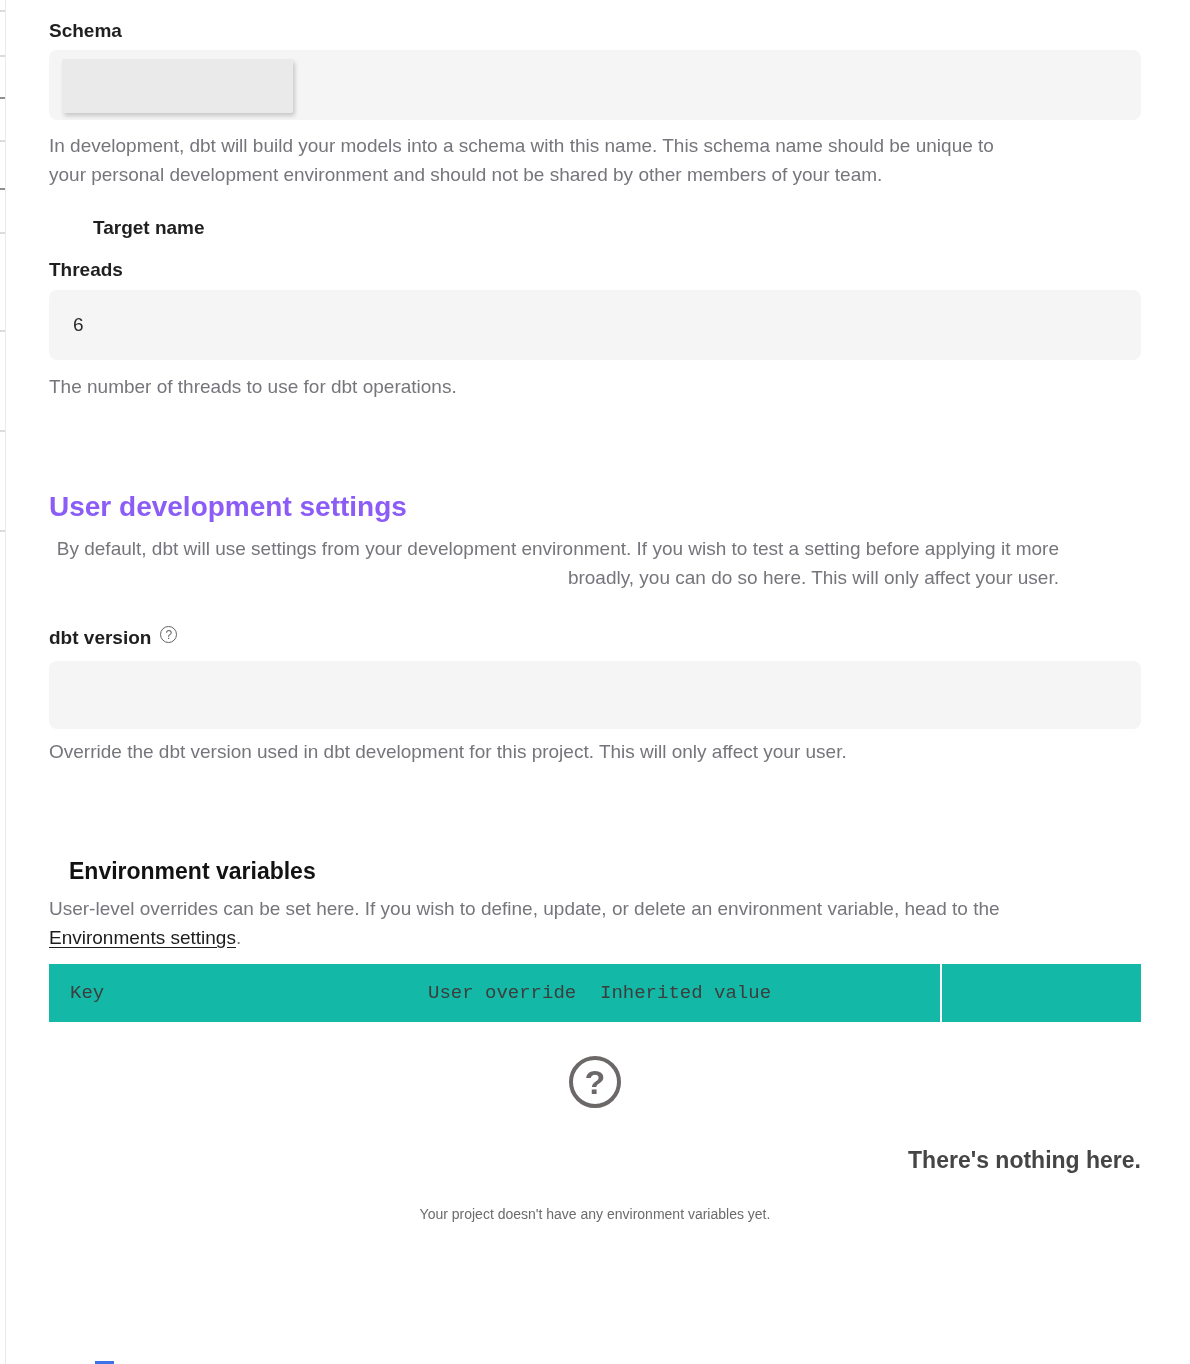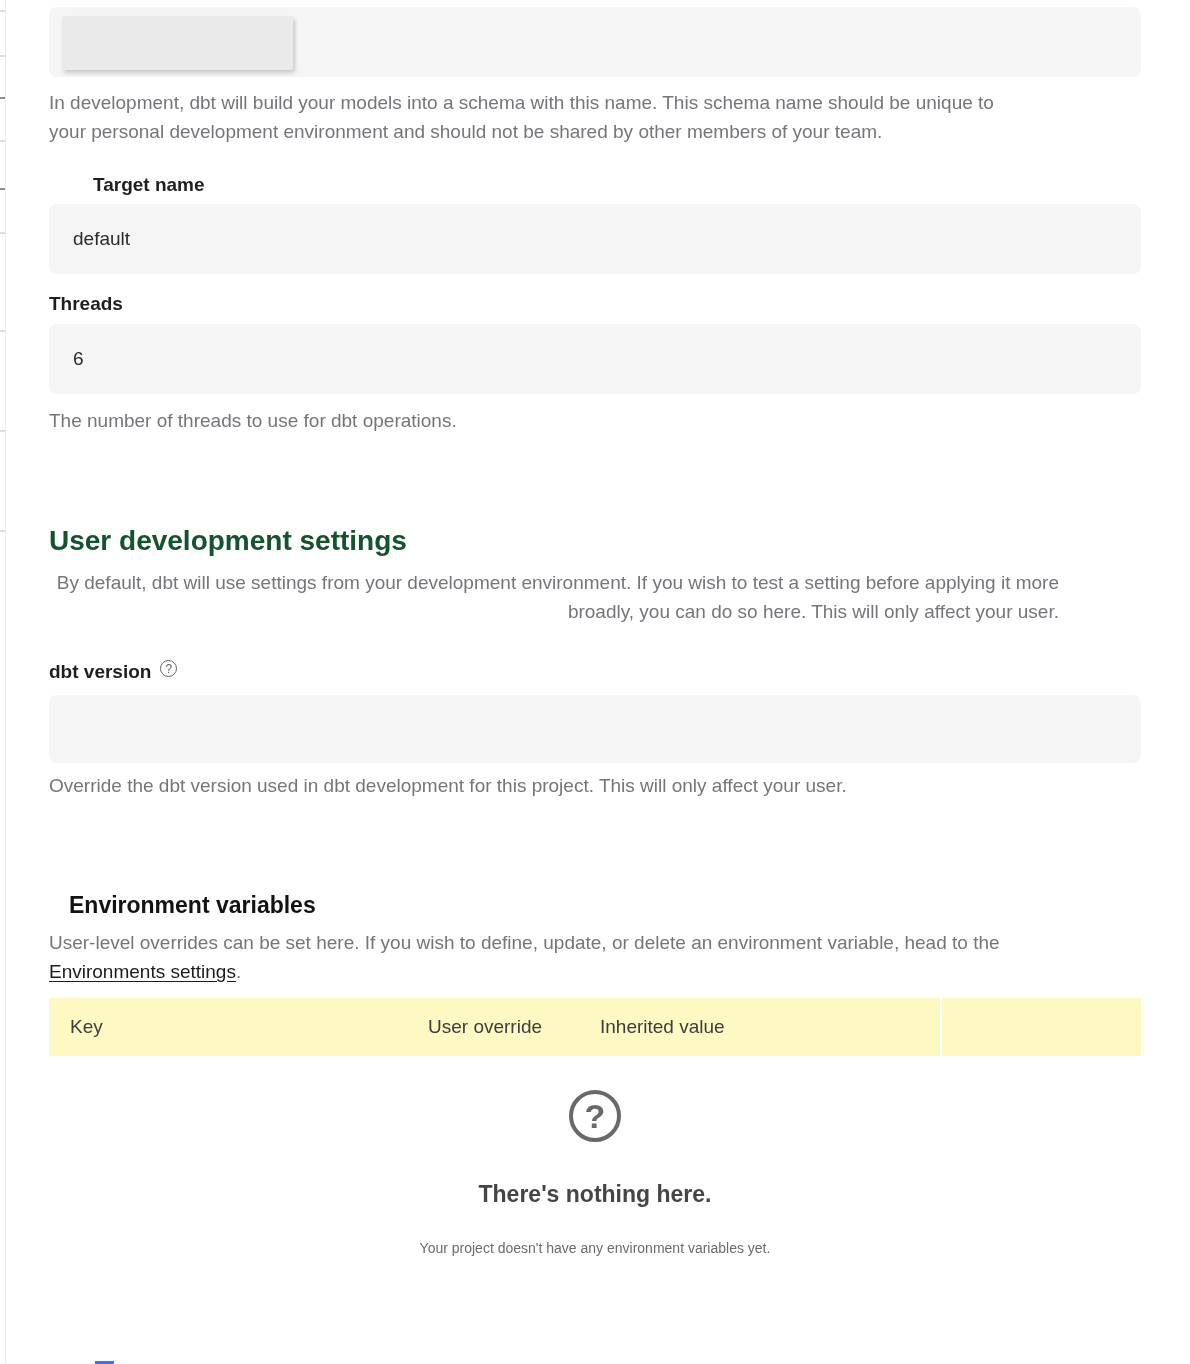--- a/index.html
+++ b/index.html
@@ -54,21 +54,21 @@
   .measure-schema { max-width: 960px; }
   .measure-dev { max-width: 1010px; text-align: right; }
   .measure-env { max-width: 1020px; }
 
   .label-target { margin-top: 27px; margin-left: 44px; }
   .label-threads { margin-top: 18px; }
   .input-threads { margin-top: 8px; }
   .help-threads { margin-top: 12px; }
 
   .section-title {
-    font-size: 28px; line-height: 36px; font-weight: 700; color: #14532d;
+    font-size: 28px; line-height: 36px; font-weight: 700; color: #8b5cf6;
     margin-top: 88px;
   }
   .section-desc { margin-top: 9px; }
 
   .dbt-version-row {
     display: flex; align-items: flex-start; margin-top: 34px;
   }
   .help-icon {
     display: inline-flex; align-items: center; justify-content: center;
     width: 17px; height: 17px; margin-left: 9px;
@@ -87,37 +87,38 @@
   .env-desc { margin-top: 8px; }
   .env-link {
     color: #1c1c1c; text-decoration: underline; text-underline-offset: 3px;
     cursor: pointer;
   }
 
   .env-table-header {
     display: flex; height: 58px; margin-top: 12px;
     font-size: 19px; color: #3d3d3d;
   }
-  .th { background: #fef9c3; display: flex; align-items: center; }
+  .th { background: #14b8a6; display: flex; align-items: center; font-family: Liberation Mono, monospace; }
   .th-key { width: 360px; padding-left: 21px; }
   .th-inherited { width: 360px; padding-left: 20px; }
   .th-override { width: 171px; padding-left: 19px; }
   .th-gap { width: 2px; background: #ffffff; }
   .th-empty { flex: 1; }
 
   .empty-state { text-align: center; }
   .empty-icon {
     width: 52px; height: 52px; margin: 34px auto 0;
     border: 4px solid #6c6868; border-radius: 50%;
     display: flex; align-items: center; justify-content: center;
     font-size: 34px; font-weight: 600; color: #6c6868; line-height: 1;
   }
   .empty-title {
     margin-top: 38px; font-size: 23px; line-height: 28px; font-weight: 600;
     color: #454545;
+    text-align: right;
   }
   .empty-subtitle {
     margin-top: 26px; font-size: 14px; line-height: 29px; color: #6b6b6b;
   }
 
   .bottom-accent {
     position: absolute; left: 95px; bottom: 0; width: 19px; height: 3px;
     background: #3e72e8; z-index: 3;
   }
 </style>
@@ -131,27 +132,27 @@
   <div class="tick" style="top:140px"></div>
   <div class="tick dark" style="top:188px"></div>
   <div class="tick" style="top:232px"></div>
   <div class="tick" style="top:330px"></div>
   <div class="tick" style="top:430px"></div>
   <div class="tick" style="top:530px"></div>
 </div>
 
 <div class="content">
 
+  <div class="field-label mt-first">Schema</div>
   <div class="input-shell">
     <div class="redacted"></div>
   </div>
   <div class="help-text measure-schema">In development, dbt will build your models into a schema with this name. This schema name should be unique to your personal development environment and should not be shared by other members of your team.</div>
 
   <div class="field-label label-target">Target name</div>
-  <input class="text-input" type="text" value="default" style="">
 
   <div class="field-label label-threads">Threads</div>
   <input class="text-input input-threads" type="text" value="6" style="">
   <div class="help-text help-threads">The number of threads to use for dbt operations.</div>
 
   <h1 class="section-title" style="margin-bottom:0">User development settings</h1>
   <div class="help-text section-desc measure-dev">By default, dbt will use settings from your development environment. If you wish to test a setting before applying it more broadly, you can do so here. This will only affect your user.</div>
 
   <div class="dbt-version-row">
     <span class="field-label">dbt version</span>

